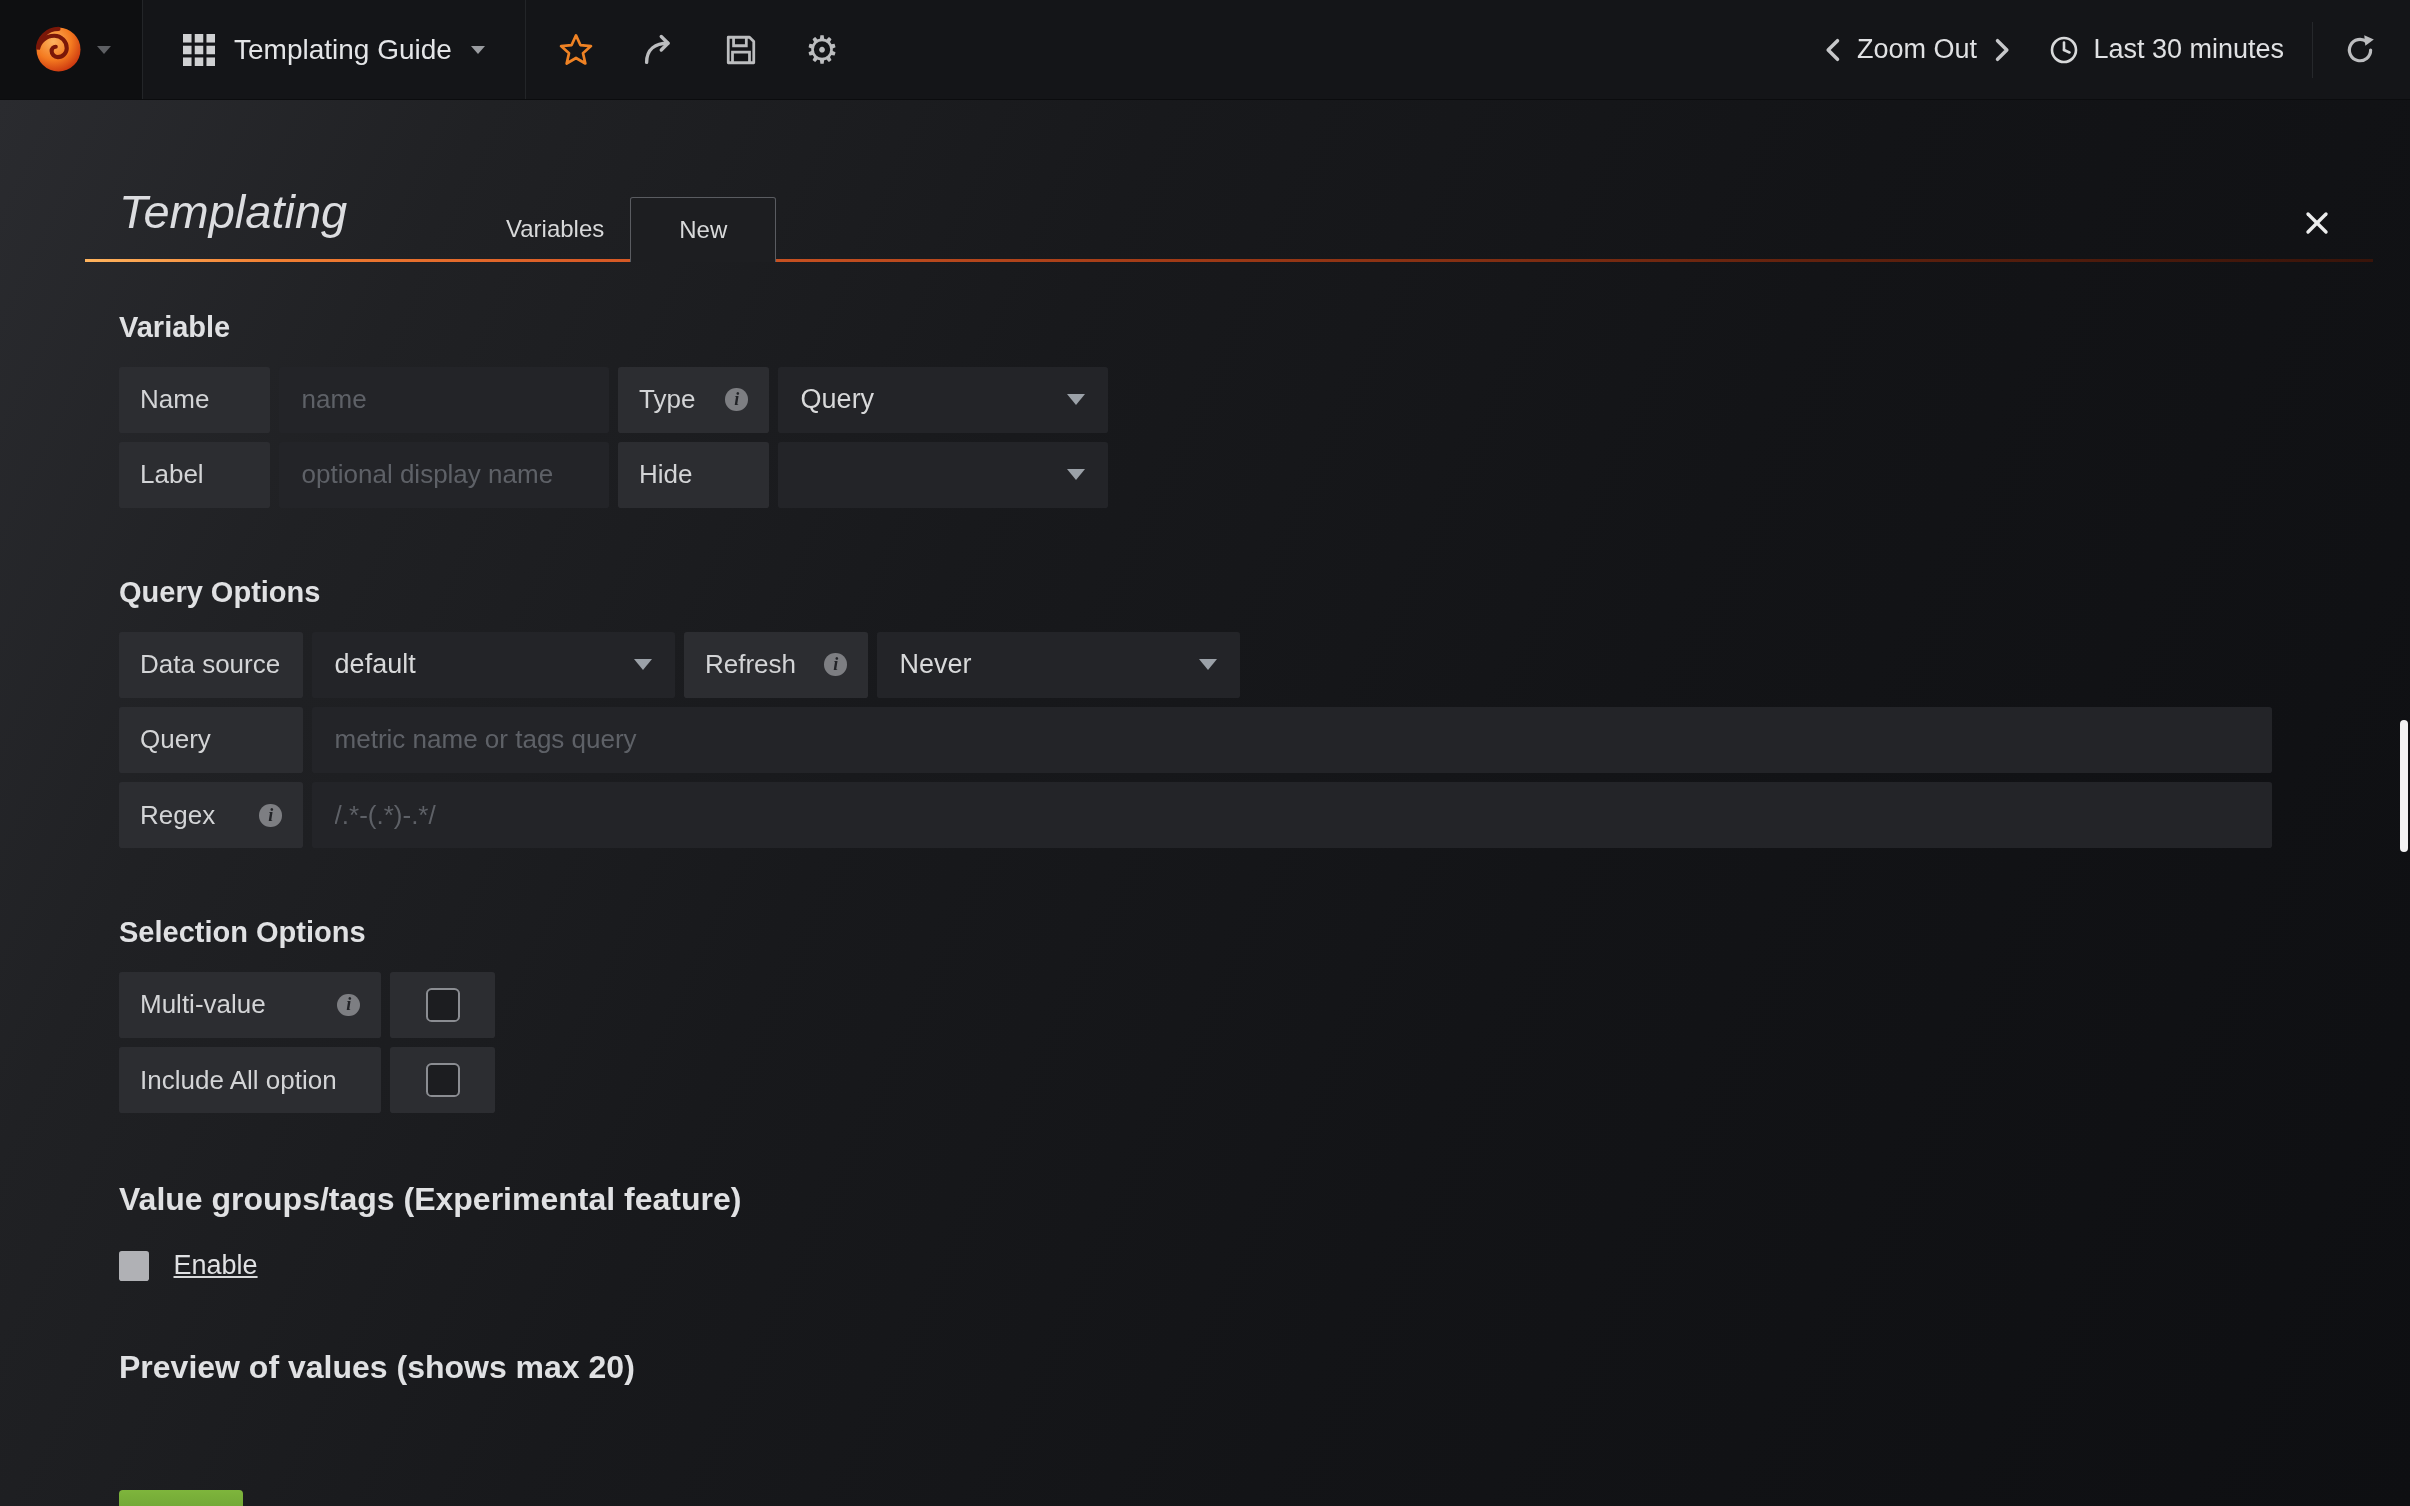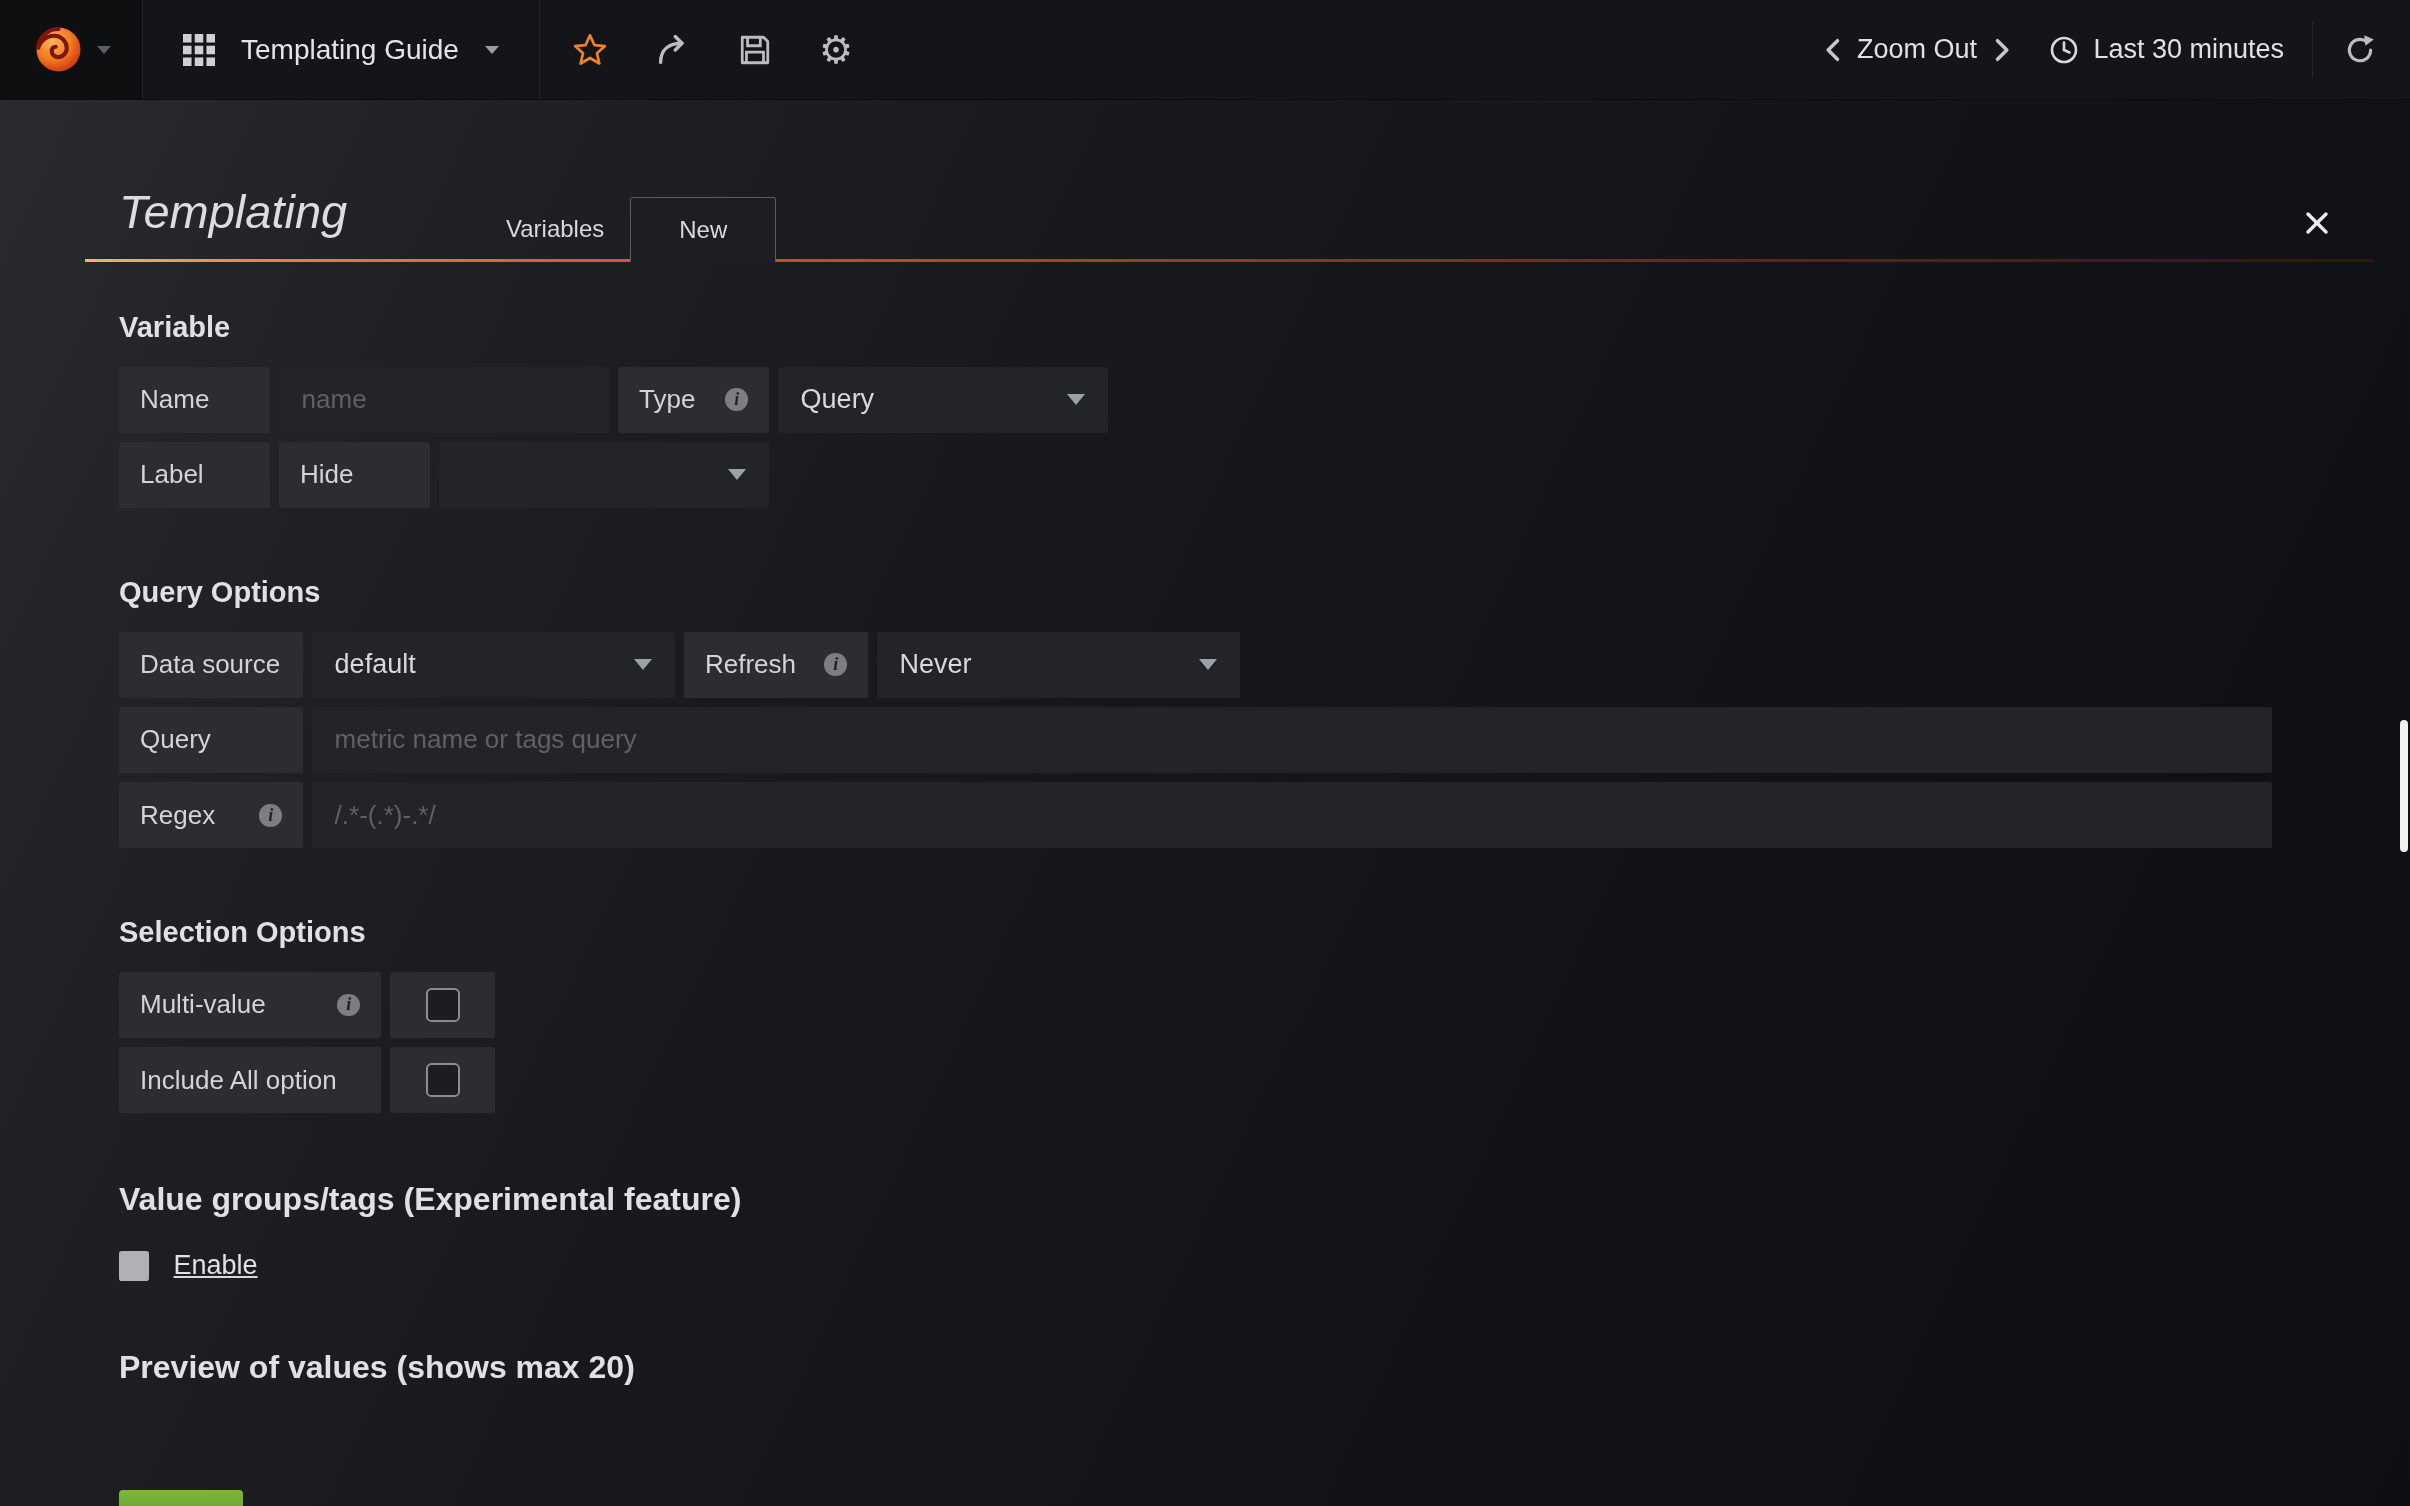--- a/index.html
+++ b/index.html
@@ -18,21 +18,21 @@
   }
   .logo-btn {
     width: 143px; display: flex; align-items: center; justify-content: center;
     gap: 11.3px; background: #0e0f11; border-right: 0.9px solid #232528; cursor: pointer;
   }
   .caret-down {
     width: 0; height: 0; border-left: 7.5px solid transparent;
     border-right: 7.5px solid transparent; border-top: 8.5px solid #5d5f63;
   }
   .dash-title-btn {
-    display: flex; align-items: center; gap: 26px; padding: 0 40px;
+    display: flex; align-items: center; gap: 19px; padding: 0 40px;
     cursor: pointer;
   }
   .dash-title-btn .title-text { font-size: 28px; color: #e4e5e7; }
   .dash-title-btn .caret-down { border-top-color: #9a9ca0; }
   .nav-icons { display: flex; align-items: center; gap: 47px; padding: 0 32px;
     border-left: 0.9px solid #232528; }
   .nav-icon { cursor: pointer; display: flex; align-items: center; }
   .gear-glyph { font-family: "DejaVu Sans", sans-serif; font-size: 38px; color: #bcbdbf; line-height: 1; }
   .nav-right { margin-left: auto; display: flex; align-items: center; padding-right: 34px; }
   .nav-right .grp { display: flex; align-items: center; gap: 17px; cursor: default; }
@@ -263,20 +263,21 @@
           <span class="info-icon">i</span>
         </span>
         <div class="gf-select w350">
           <span>Query</span>
           <span class="select-caret"></span>
         </div>
       </div>
 
       <div class="gf-row">
         <span class="gf-label w160">Label</span>
+        <input class="gf-input w350" placeholder="optional display name" style="">
         <span class="gf-label w160">Hide</span>
         <div class="gf-select w350">
           <span></span>
           <span class="select-caret"></span>
         </div>
       </div>
     </div>
 
     <div class="section mt-xl">
       <h2 class="section-heading">Query Options</h2>

